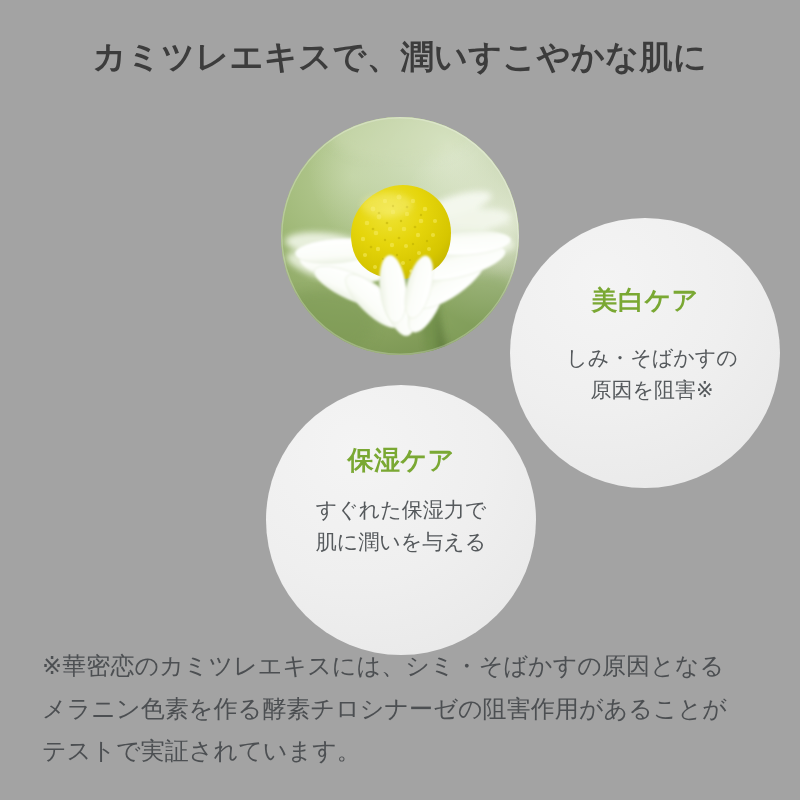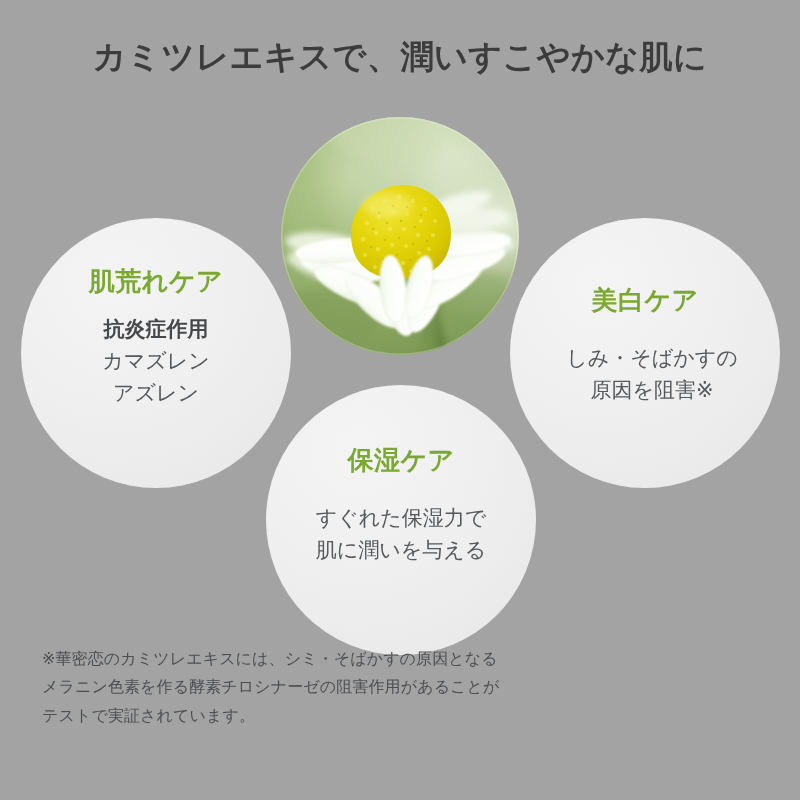--- a/index.html
+++ b/index.html
@@ -83,29 +83,29 @@
     white-space: nowrap;
   }
   .feature-body .strong {
     font-weight: bold;
     color: #46494c;
     font-size: 21px;
   }
   .feature.right .feature-heading { margin-top: 19px; }
   .feature.right .feature-body { margin-top: 26px; font-size: 21px; margin-left: 14px; }
   .feature.bottom .feature-heading { margin-top: 12px; }
-  .feature.bottom .feature-body { margin-top: 26px; font-size: 21px; }
+  .feature.bottom .feature-body { margin-top: 18px; font-size: 21px; }
 
   
   .footnote {
     position: absolute;
     left: 42px;
     top: 645px;
     width: 720px;
-    font-size: 16px;
+    font-size: 24px;
     line-height: 1.78;
     color: #4c4f52;
     letter-spacing: 0.1px;
   }
   .footnote div { white-space: nowrap; }
 </style>
 </head>
 <body>
 
 <div id="infographic">
@@ -248,28 +248,20 @@
 
       <g filter="url(#soft1)" fill="url(#petalGrad)" stroke="#e6eeda" stroke-width="0.6">
         <ellipse cx="112" cy="172" rx="34" ry="13" transform="rotate(84 112 172)"></ellipse>
         <ellipse cx="138" cy="170" rx="32" ry="12" transform="rotate(104 138 170)"></ellipse>
       </g>
 
       <circle cx="119" cy="119" r="119" fill="none" stroke="#ffffff" stroke-width="3" opacity="0.25"></circle>
     </svg>
   </div>
 
-  <div class="feature left">
-    <div class="feature-heading">肌荒れケア</div>
-    <div class="feature-body">
-      <div class="strong">抗炎症作用</div>
-      <div>カマズレン</div>
-      <div>アズレン</div>
-    </div>
-  </div>
 
   <div class="feature right">
     <div class="feature-heading">美白ケア</div>
     <div class="feature-body">
       <div>しみ・そばかすの</div>
       <div>原因を阻害※</div>
     </div>
   </div>
 
   <div class="feature bottom">

